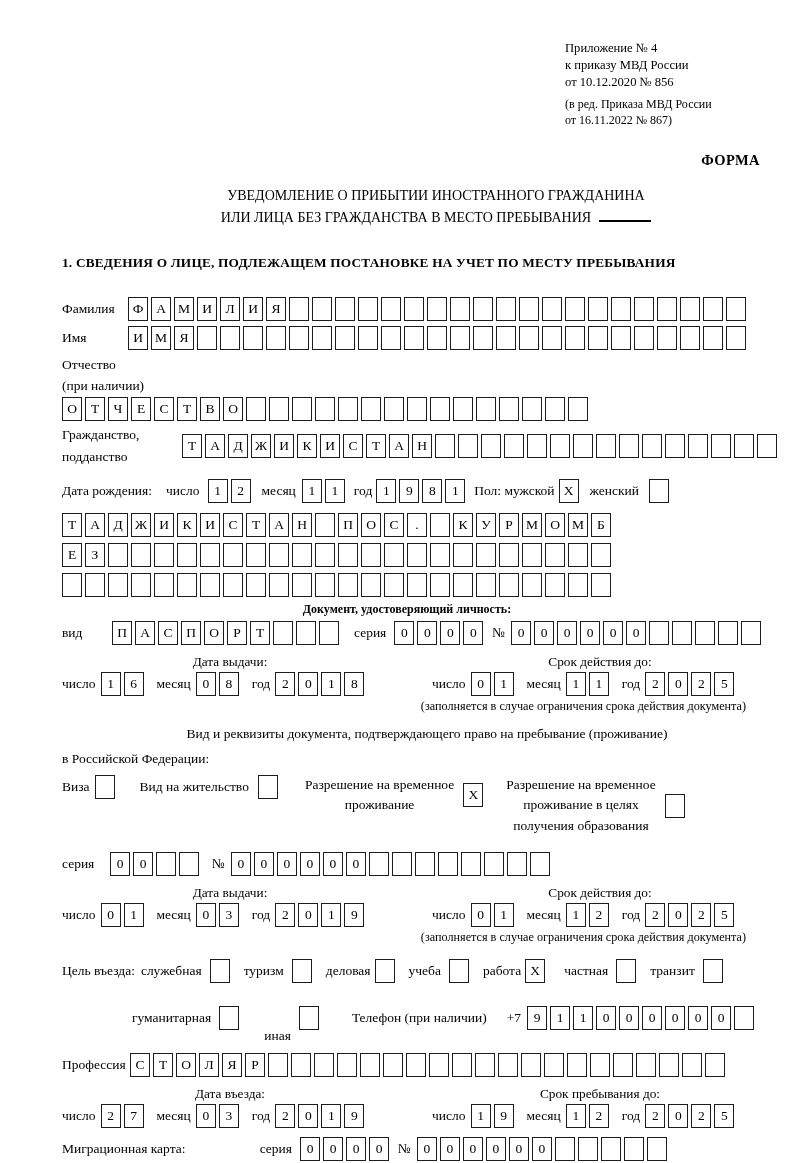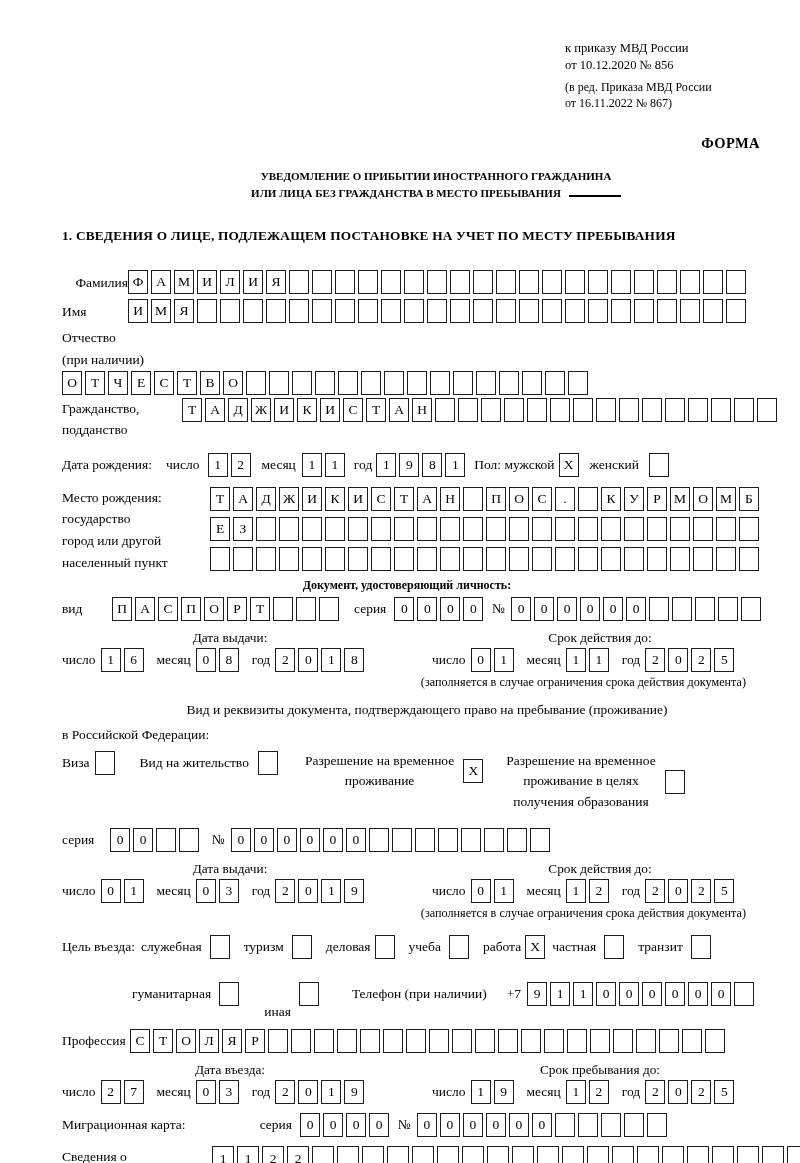--- a/index.html
+++ b/index.html
@@ -10,45 +10,45 @@
     font-size:13.5px;
   }
   .page { padding:40px 8px 0 62px; }
 
   .appendix { margin-left:503px; line-height:1.35; font-size:12.6px; }
   .appendix .small { font-size:12px; }
   .appendix .gap { margin-top:5px; }
 
   .forma { text-align:right; margin:24px 32px 0 0; font-weight:bold; font-size:14.5px; letter-spacing:.4px; }
 
-  .title { text-align:center; font-weight:bold; font-size:11px; line-height:1.55; margin:16px 0 0 18px; }
+  .title { text-align:center; font-weight:normal; font-size:14px; line-height:1.55; margin:16px 0 0 18px; }
   .blank-underline { display:inline-block; width:52px; height:2px; background:#000; margin-left:8px; vertical-align:baseline; }
 
   .section-heading { font-weight:bold; font-size:13.3px; margin-top:26px; letter-spacing:.2px; }
 
   .row { display:flex; align-items:center; }
   .row-top { display:flex; align-items:flex-start; }
   .cells { display:flex; flex:none; }
   .cell {
     width:20px; height:24px; flex:none;
     border:1.6px solid #1c1c1c; margin-right:3px;
     display:flex; align-items:center; justify-content:center;
     font-size:13.5px; background:#fff;
   }
   .cells-wide .cell { width:22px; height:26px; margin-right:3px; }
 
   .lbl { flex:none; }
   .lblcol { flex:none; line-height:1.6; }
 
-  .row-surname { margin-top:26px;text-align:right; }
+  .row-surname { margin-top:26px; }
   .row-surname .lblcol, .row-name .lblcol { width:66px; }
   .row-name { margin-top:5px; }
   .row-patronymic { margin-top:4px;flex-direction:column; }
   .row-patronymic .lblcol { width:148px; }
-  .row-citizenship { margin-top:3px; }
+  .row-citizenship { margin-top:3px;align-items:center; }
   .row-citizenship .lblcol { width:120px; }
   .row-birthdate { margin-top:12px; }
   .row-birthplace { margin-top:10px; }
   .row-birthplace .lblcol { width:148px; }
   .cellstack > .cells { margin-top:6px; }
   .cellstack > .cells:first-child { margin-top:0; }
 
   .identity-heading { text-align:center; font-weight:bold; font-size:12px; margin:5px 40px 0 0; }
   .row-kind { margin-top:4px; }
 
@@ -91,20 +91,21 @@
   .row-reps .lblcol { width:150px; line-height:1.62; }
 
   .numlbl { margin:0 6px 0 0; }
 </style>
 </head>
 <body>
 
 <div class="page">
 
   <div class="appendix">
+    <div>Приложение № 4</div>
     <div>к приказу МВД России</div>
     <div>от 10.12.2020 № 856</div>
     <div class="small gap">(в ред. Приказа МВД России</div>
     <div class="small">от 16.11.2022 № 867)</div>
   </div>
 
   <div class="forma">ФОРМА</div>
 
   <div class="title">
     <div>УВЕДОМЛЕНИЕ О ПРИБЫТИИ ИНОСТРАННОГО ГРАЖДАНИНА</div>
@@ -269,26 +270,20 @@
     <span class="cells">
         <span class="cell">X</span>
       </span>
     <span class="lbl" style="margin:0 10px 0 8px">женский</span>
     <span class="cells">
         <span class="cell"></span>
       </span>
   </div>
 
   <div class="row-top row-birthplace">
-    <span class="lblcol">
-      <div>Место рождения:</div>
-      <div>государство</div>
-      <div>город или другой</div>
-      <div>населенный пункт</div>
-    </span>
     <span class="cellstack">
       <span class="cells">
           <span class="cell">Т</span>
           <span class="cell">А</span>
           <span class="cell">Д</span>
           <span class="cell">Ж</span>
           <span class="cell">И</span>
           <span class="cell">К</span>
           <span class="cell">И</span>
           <span class="cell">С</span>
@@ -574,21 +569,21 @@
         <span class="cell"></span>
       </span>
     <span class="lbl it">учеба</span>
     <span class="cells">
         <span class="cell"></span>
       </span>
     <span class="lbl it">работа</span>
     <span class="cells" style="margin-left:4px">
         <span class="cell">X</span>
       </span>
-    <span class="lbl" style="margin-left:4px">частная</span>
+    <span class="lbl" style="margin-left:16px">частная</span>
     <span class="cells">
         <span class="cell"></span>
       </span>
     <span class="lbl it">транзит</span>
     <span class="cells">
         <span class="cell"></span>
       </span>
   </div>
 
   <div class="row-purpose2">

